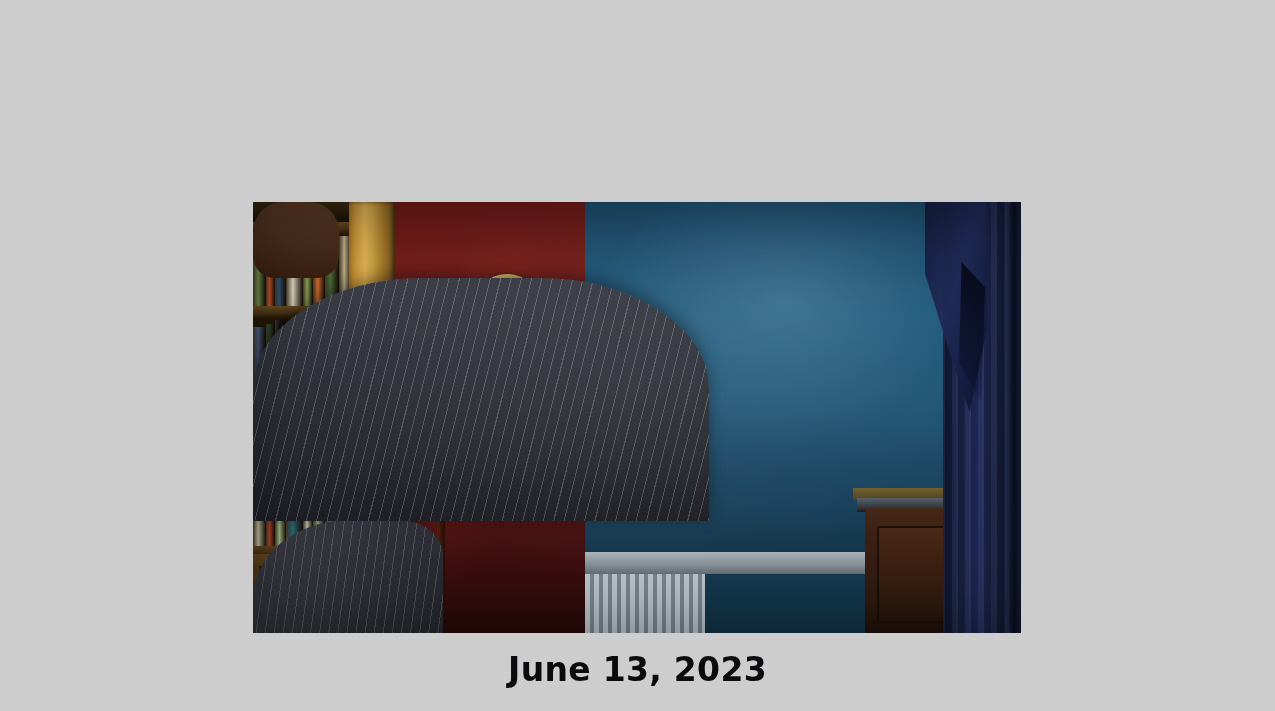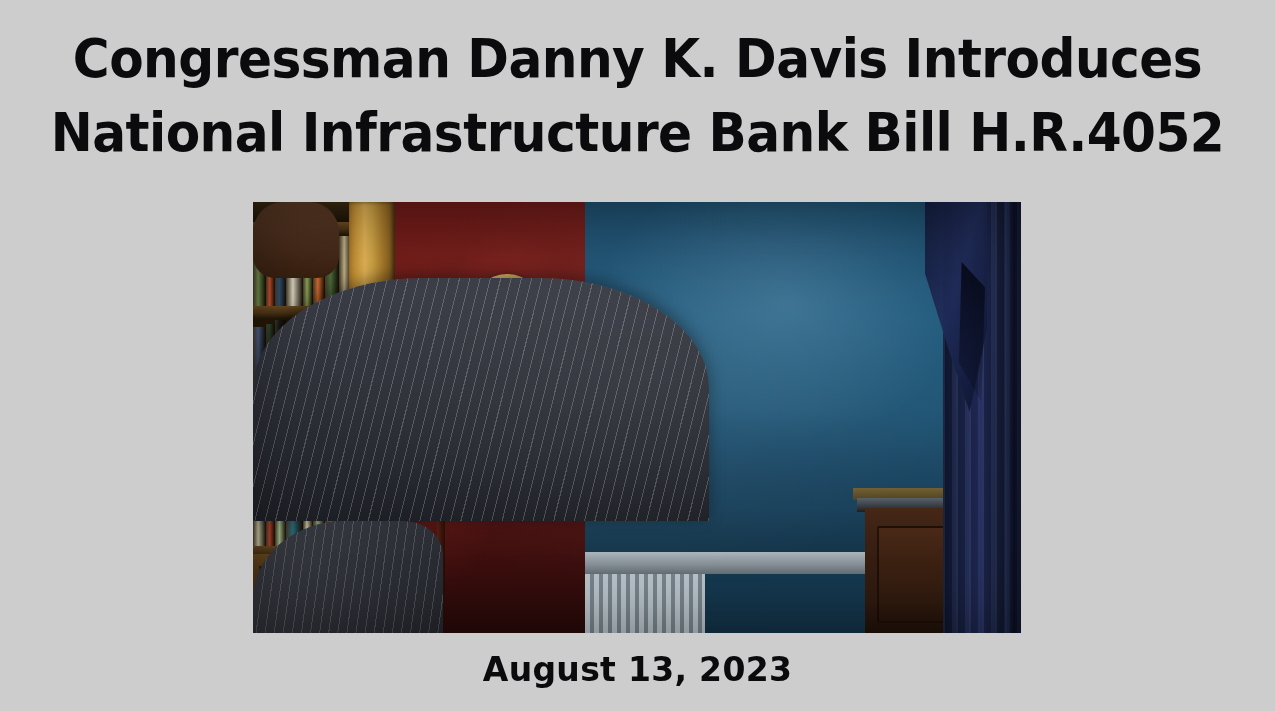--- a/index.html
+++ b/index.html
@@ -345,24 +345,20 @@
     left: 0; top: 0; width: 768px; height: 431px;
     box-shadow: inset 0 0 70px rgba(0,0,0,0.38);
     pointer-events: none;
   }
 </style>
 </head>
 <body>
 
 <div class="slide">
 
-  <div class="title-block">
-    <div class="title-line">Congressman Danny K. Davis Introduces</div>
-    <div class="title-line">National Infrastructure Bank Bill H.R.4052</div>
-  </div>
 
   <div class="photo">
 
     <div class="zone-bookcase"></div>
     <div class="zone-redwall"></div>
     <div class="zone-blue"></div>
 
     <div class="shelf-top"></div>
     <div class="books b1">
         <span style="background: linear-gradient(to right, rgba(255, 255, 255, 0.14), rgb(111, 138, 74) 40%, rgba(0, 0, 0, 0.45)); width: 13px; height: 80%;"></span>
@@ -445,16 +441,16 @@
       <div class="suit-body"></div>
       <div class="suit-shoulder-l"></div>
 
     </div>
 
     <div class="photo-grade"></div>
     <div class="photo-vignette"></div>
   </div>
 
   <div class="date-block">
-    <div class="date-text">August 13, 2023</div>
+    <div class="date-text">June 13, 2023</div>
   </div>
 
 </div>
 
 </body></html>

